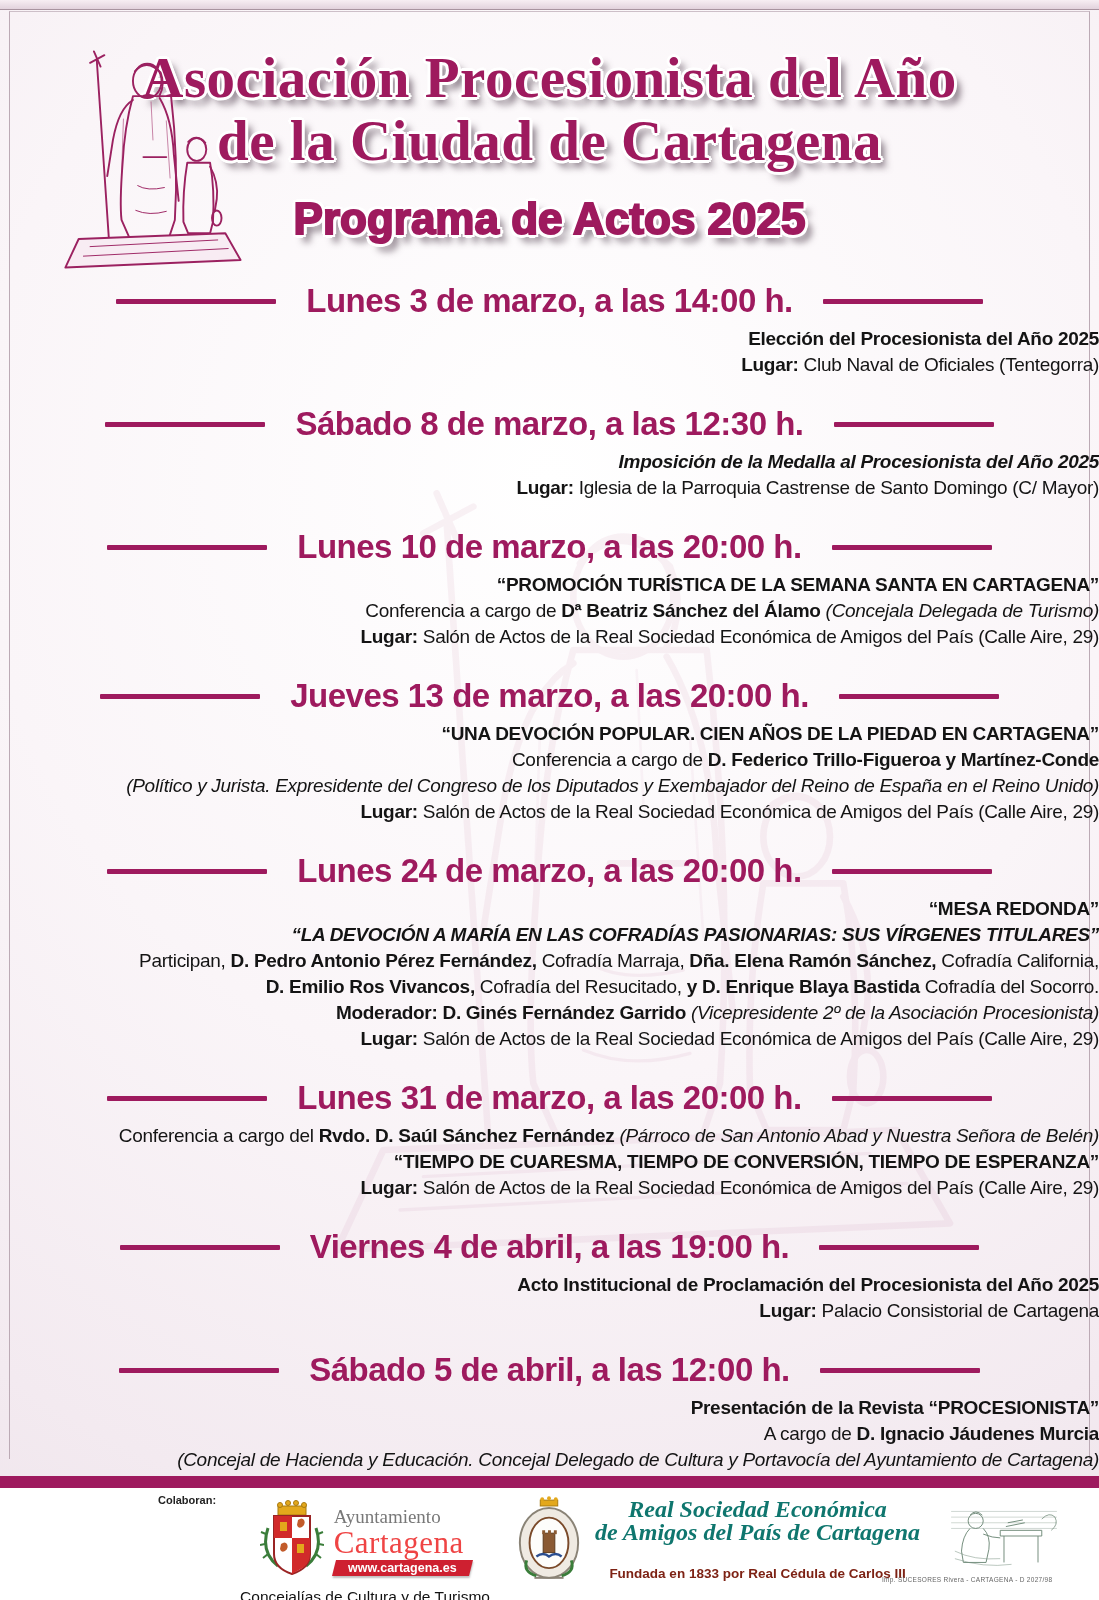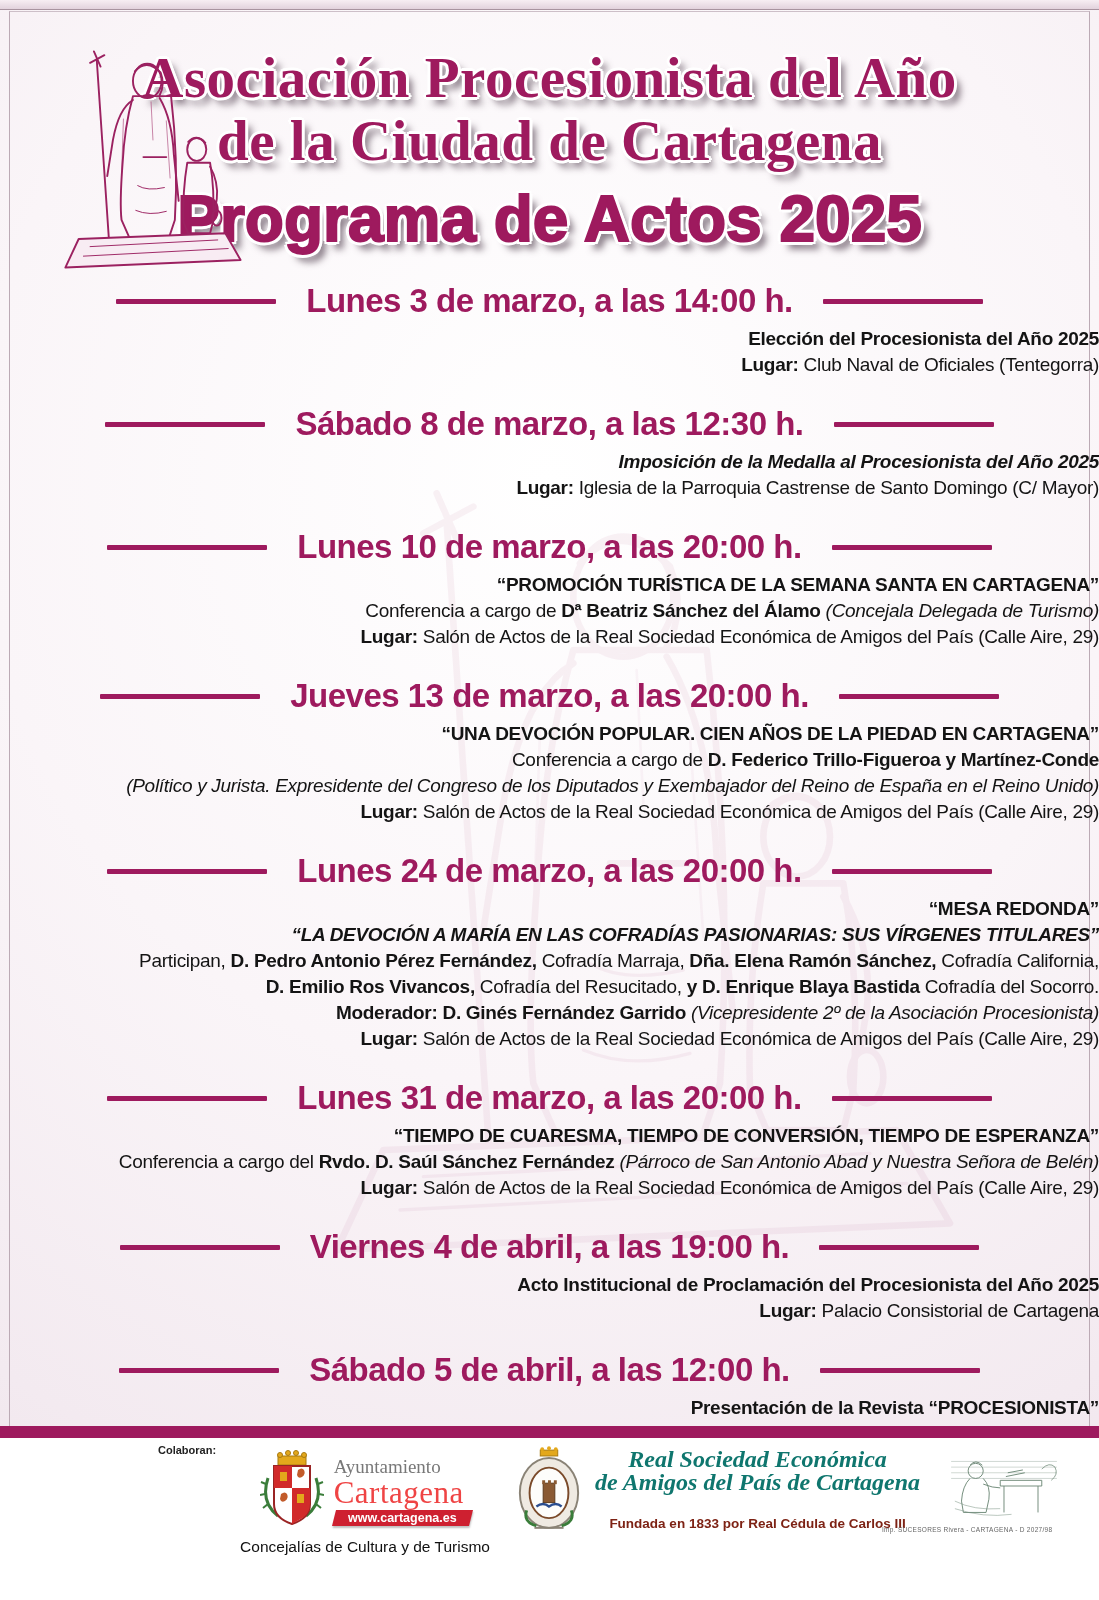--- a/index.html
+++ b/index.html
@@ -18,38 +18,38 @@
   .header{ position:relative; padding-top:46px; text-align:center; }
   .statue{ position:absolute; left:52px; top:40px; width:200px; height:238px; }
   .halo-serif{
     font-family:"Liberation Serif", serif; font-weight:bold; color:#9e1a5e;
     text-shadow:-2px -2px 0 #fff,2px -2px 0 #fff,-2px 2px 0 #fff,2px 2px 0 #fff,
       -3px 0 0 #fff,3px 0 0 #fff,0 -3px 0 #fff,0 3px 0 #fff,6px 7px 7px rgba(110,95,108,.85);
   }
   .title-line{ font-size:57px; line-height:63px; letter-spacing:0.5px; }
   .subtitle{
     margin-top:12px; font-family:"Liberation Sans", sans-serif; font-weight:bold;
-    font-size:64px; line-height:70px; color:#9e1a5e; letter-spacing:0px;
+    font-size:44px; line-height:70px; color:#9e1a5e; letter-spacing:0px;
     -webkit-text-stroke:2px #9e1a5e;
     text-shadow:-3px -3px 0 #fff,3px -3px 0 #fff,-3px 3px 0 #fff,3px 3px 0 #fff,
       -4px 0 0 #fff,4px 0 0 #fff,0 -4px 0 #fff,0 4px 0 #fff,7px 8px 7px rgba(110,95,108,.85);
   }
   
   .watermark{ position:absolute; left:290px; top:290px; width:700px; height:1160px; opacity:0.055; pointer-events:none; }
   
   .events{ position:relative; margin-top:14px; }
   .event{ margin-top:28px; }
   .event-heading-row{ display:flex; align-items:center; justify-content:center; gap:30px; }
   .dash{ width:160px; height:5px; background:#9e1a5e; border-radius:1px; flex:0 0 auto; }
   .event-heading{ font-size:33px; line-height:38px; font-weight:bold; color:#9e1a5e; letter-spacing:-0.5px; white-space:nowrap; }
   .line{ text-align:right; font-size:19px; line-height:24px; color:#141414; letter-spacing:-0.3px; white-space:nowrap; margin-top:2px;padding-left:34px; }
   .event .line:first-of-type{ margin-top:7px; }
   .b{ font-weight:bold; } .i{ font-style:italic; } .bi{ font-weight:bold; font-style:italic; }
   
-  .footer{ position:absolute; left:0; right:0; bottom:0; height:174px; }
+  .footer{ position:absolute; left:0; right:0; bottom:0; height:124px; }
   .footer-band{ position:absolute; top:0; left:0; right:0; height:12px; background:#9e1a5e; }
   .footer-content{ position:absolute; top:12px; left:0; right:0; bottom:0; background:#fff; }
   .colaboran{ position:absolute; left:158px; top:6px; font-size:11px; font-weight:bold; color:#222; }
   .ayto{ position:absolute; left:205px; top:12px; width:320px; display:flex; flex-direction:column; align-items:center; }
   .ayto-row{ display:flex; align-items:center; gap:10px; }
   .ayto-text{ display:flex; flex-direction:column; align-items:flex-start; }
   .ayto-name1{ font-family:"Liberation Serif",serif; font-size:19px; line-height:20px; color:#787878; }
   .ayto-name2{ font-family:"Liberation Serif",serif; font-size:31px; line-height:31px; color:#ef4444; letter-spacing:0.5px; }
   .ribbon{ margin-top:2px; background:#ce2030; transform:skewX(-14deg); padding:1px 14px; box-shadow:1px 2px 2px rgba(0,0,0,.25); }
   .ribbon span{ display:block; transform:skewX(14deg); color:#fff; font-size:12.5px; font-weight:bold; }
@@ -160,22 +160,22 @@
       <p class="line"><span class="b">Moderador: D. Ginés Fernández Garrido</span><span class="i">  (Vicepresidente 2º de la Asociación Procesionista)</span></p>
       <p class="line"><span class="b">Lugar:</span><span> Salón de Actos de la Real Sociedad Económica de Amigos del País (Calle Aire, 29)</span></p>
     </section>
 
     <section class="event">
       <div class="event-heading-row">
         <span class="dash"></span>
         <h2 class="event-heading">Lunes 31 de marzo, a las 20:00 h.</h2>
         <span class="dash"></span>
       </div>
+      <p class="line"><span>Conferencia a cargo del </span><span class="b">Rvdo. D. Saúl Sánchez Fernández</span><span class="i">  (Párroco de San Antonio Abad y Nuestra Señora de Belén)</span></p>
       <p class="line"><span class="b">“TIEMPO DE CUARESMA, TIEMPO DE CONVERSIÓN, TIEMPO DE ESPERANZA”</span></p>
-      <p class="line"><span>Conferencia a cargo del </span><span class="b">Rvdo. D. Saúl Sánchez Fernández</span><span class="i">  (Párroco de San Antonio Abad y Nuestra Señora de Belén)</span></p>
       <p class="line"><span class="b">Lugar:</span><span> Salón de Actos de la Real Sociedad Económica de Amigos del País (Calle Aire, 29)</span></p>
     </section>
 
     <section class="event">
       <div class="event-heading-row">
         <span class="dash"></span>
         <h2 class="event-heading">Viernes 4 de abril, a las 19:00 h.</h2>
         <span class="dash"></span>
       </div>
       <p class="line"><span class="b">Acto Institucional de Proclamación del Procesionista del Año 2025</span></p>

